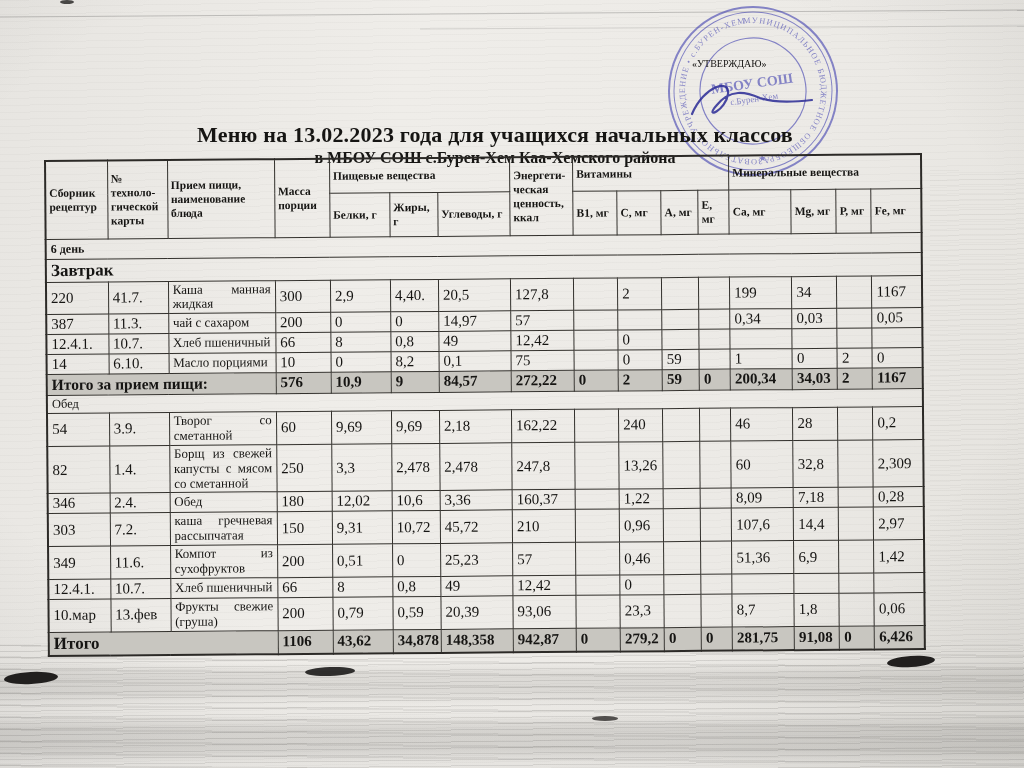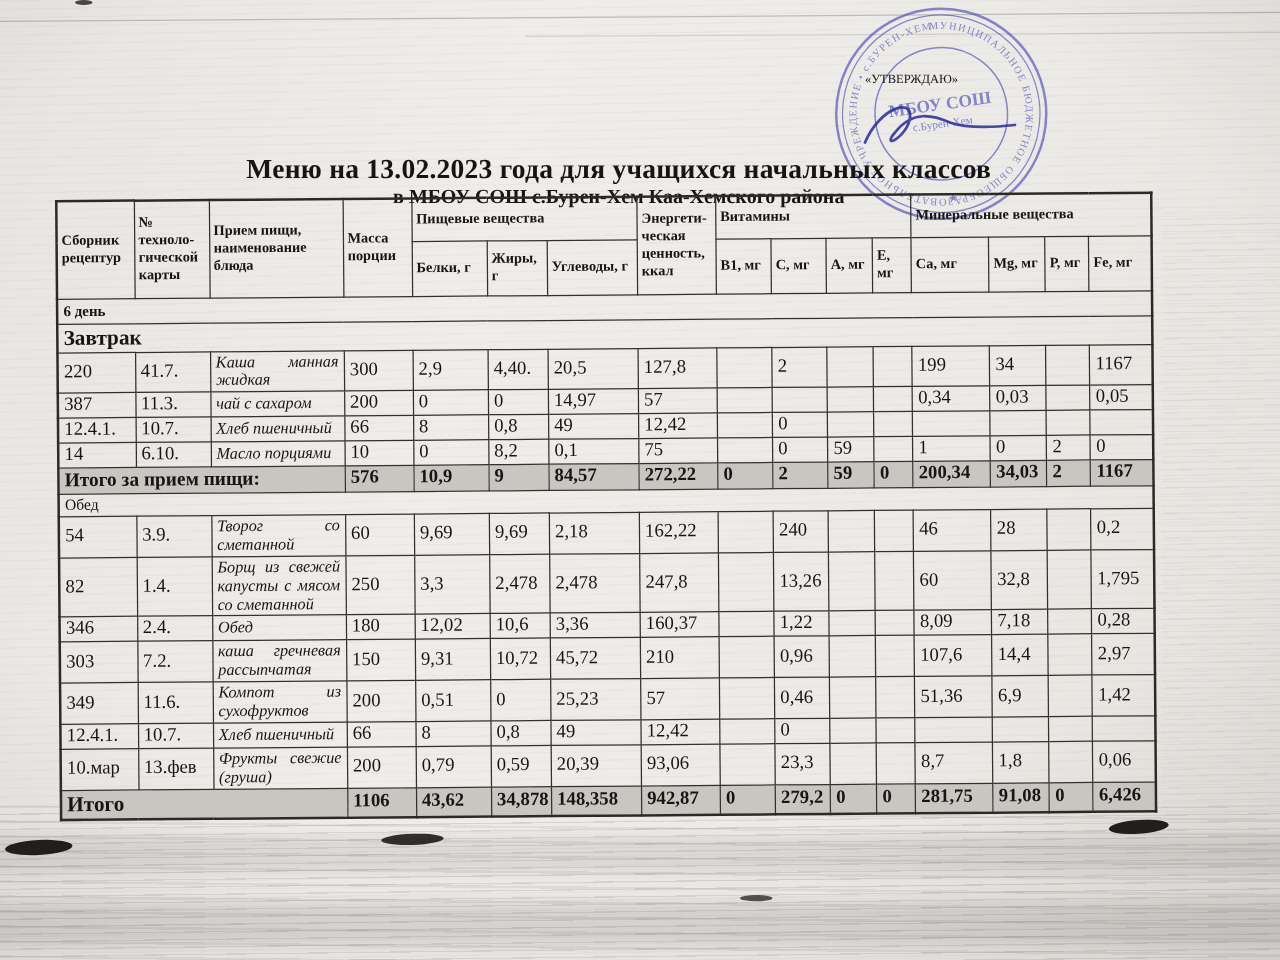--- a/index.html
+++ b/index.html
@@ -37,21 +37,21 @@
   table { border-collapse:collapse; width:878px; table-layout:fixed; background:transparent; }
   td,th { border:1.6px solid #33312d; padding:1px 3px; vertical-align:middle; text-align:left; overflow:hidden; }
   table { border:2px solid #2c2a27; }
   th { font-size:11.5px; line-height:1.22; font-weight:bold; }
   thead tr.h1 th { height:34px; }
   thead tr.h2 th { height:44px; vertical-align:middle; }
   .day-label { font-size:12px; font-weight:bold; padding:2px 4px; }
   .meal-label { font-size:17px; font-weight:bold; padding:1px 4px; }
   .lunch-label { font-size:12.5px; padding:1px 4px; }
   .num { font-size:15px; line-height:1.12; padding:1px 4px; }
-  .dish { font-size:13px; font-style:italic; text-align:justify; line-height:1.15; padding:1px 4px;margin-left:28px; }
+  .dish { font-size:13px; text-align:justify; line-height:1.15; padding:1px 4px;margin-left:28px; }
   .total-row td { background:#c8c6c0; font-weight:bold; }
   .total-label { font-size:15.5px; padding:1px 4px; }
   .grand-label { font-size:17px; padding:1px 4px; }
   .bold { font-weight:bold; }
 
   
   .streaks {
     position:absolute; left:0; right:0; top:645px; bottom:0; z-index:2;
     background:
       repeating-linear-gradient(179.3deg, rgba(45,44,42,0.10) 0 1px, transparent 1px 6px),
@@ -279,21 +279,21 @@
           <td class="num">2,478</td>
           <td class="num">2,478</td>
           <td class="num">247,8</td>
           <td class="num"></td>
           <td class="num">13,26</td>
           <td class="num"></td>
           <td class="num"></td>
           <td class="num">60</td>
           <td class="num">32,8</td>
           <td class="num"></td>
-          <td class="num">1,795</td>
+          <td class="num">2,309</td>
         </tr>
         <tr class="data-row">
           <td class="num">346</td>
           <td class="num">2.4.</td>
           <td class="dish">Обед</td>
           <td class="num">180</td>
           <td class="num">12,02</td>
           <td class="num">10,6</td>
           <td class="num">3,36</td>
           <td class="num">160,37</td>

